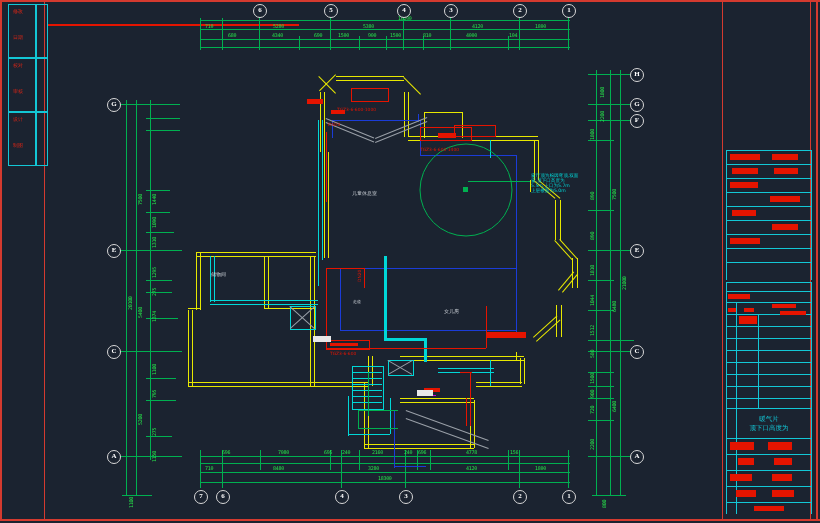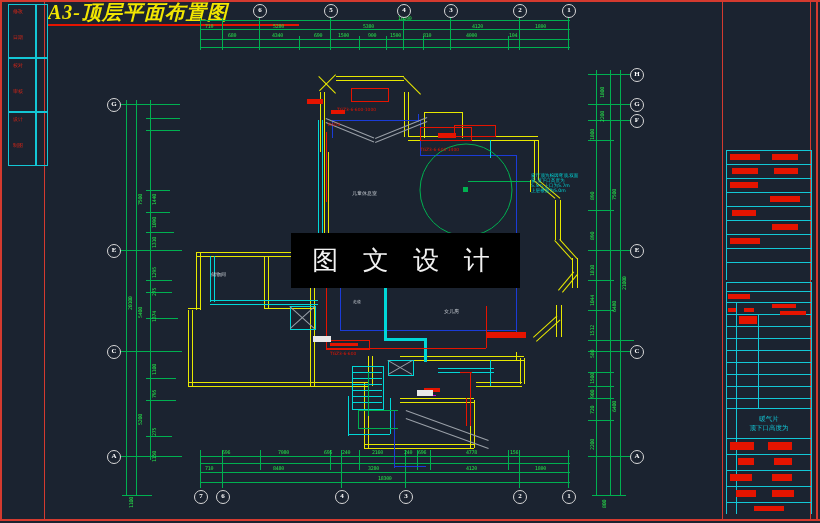--- a/index.html
+++ b/index.html
@@ -70,21 +70,20 @@
 <div id="stage">
 
   <div class="frameline" style="left:0;top:0;width:820px;height:2px;"></div>
   <div class="frameline" style="left:0;top:519px;width:820px;height:2px;"></div>
   <div class="frameline" style="left:0;top:0;width:2px;height:521px;"></div>
   <div class="frameline" style="left:816px;top:0;width:2px;height:521px;"></div>
   <div class="frameline" style="left:44px;top:2px;width:1px;height:517px;"></div>
   <div class="frameline" style="left:722px;top:2px;width:1px;height:517px;"></div>
   <div class="frameline" style="left:810px;top:2px;width:1px;height:517px;"></div>
 
-  <div id="title">A3-顶层平面布置图</div>
   <div id="title-rule"></div>
 
   <div id="revstrip">
     <div class="revcell" style="top:0;height:54px;"></div>
     <div class="revcell2" style="top:0;height:54px;"></div>
     <div class="revcell" style="top:54px;height:54px;"></div>
     <div class="revcell2" style="top:54px;height:54px;"></div>
     <div class="revcell" style="top:108px;height:54px;"></div>
     <div class="revcell2" style="top:108px;height:54px;"></div>
     <div class="revtxt" style="left:5px;top:4px;">修改</div>
@@ -434,23 +433,20 @@
   <div class="redtxt" style="left:328px;top:122px;">DN20</div>
   <div class="redtxt" style="left:420px;top:147px;">TGZ3-6-600-1400</div>
   <div class="redtxt" style="left:357px;top:282px;transform:rotate(-90deg);transform-origin:0 0;">DN20</div>
   <div class="redtxt" style="left:330px;top:351px;">TGZ3-6-600</div>
 
   <div class="cytxt" style="left:531px;top:173px;">窗厅顶为棉因弯顶,双面</div>
   <div class="cytxt" style="left:531px;top:178px;">窗,顶下口高度为</div>
   <div class="cytxt" style="left:531px;top:183px;">5.5m,上口为5.7m</div>
   <div class="cytxt" style="left:531px;top:188px;">上层楼面为5.0m</div>
 
-  <div id="wm">
-    <div id="wmtxt">图 文 设 计</div>
-  </div>
 
   <div id="tblock">
     <div class="tbl-h" style="top:0;"></div>
     <div class="tbl-h" style="top:9px;"></div>
     <div class="tbl-h" style="top:20px;"></div>
     <div class="tbl-h" style="top:32px;"></div>
     <div class="tbl-h" style="top:44px;"></div>
     <div class="tbl-h" style="top:56px;"></div>
     <div class="tbl-h" style="top:68px;"></div>
     <div class="tbl-h" style="top:80px;"></div>

